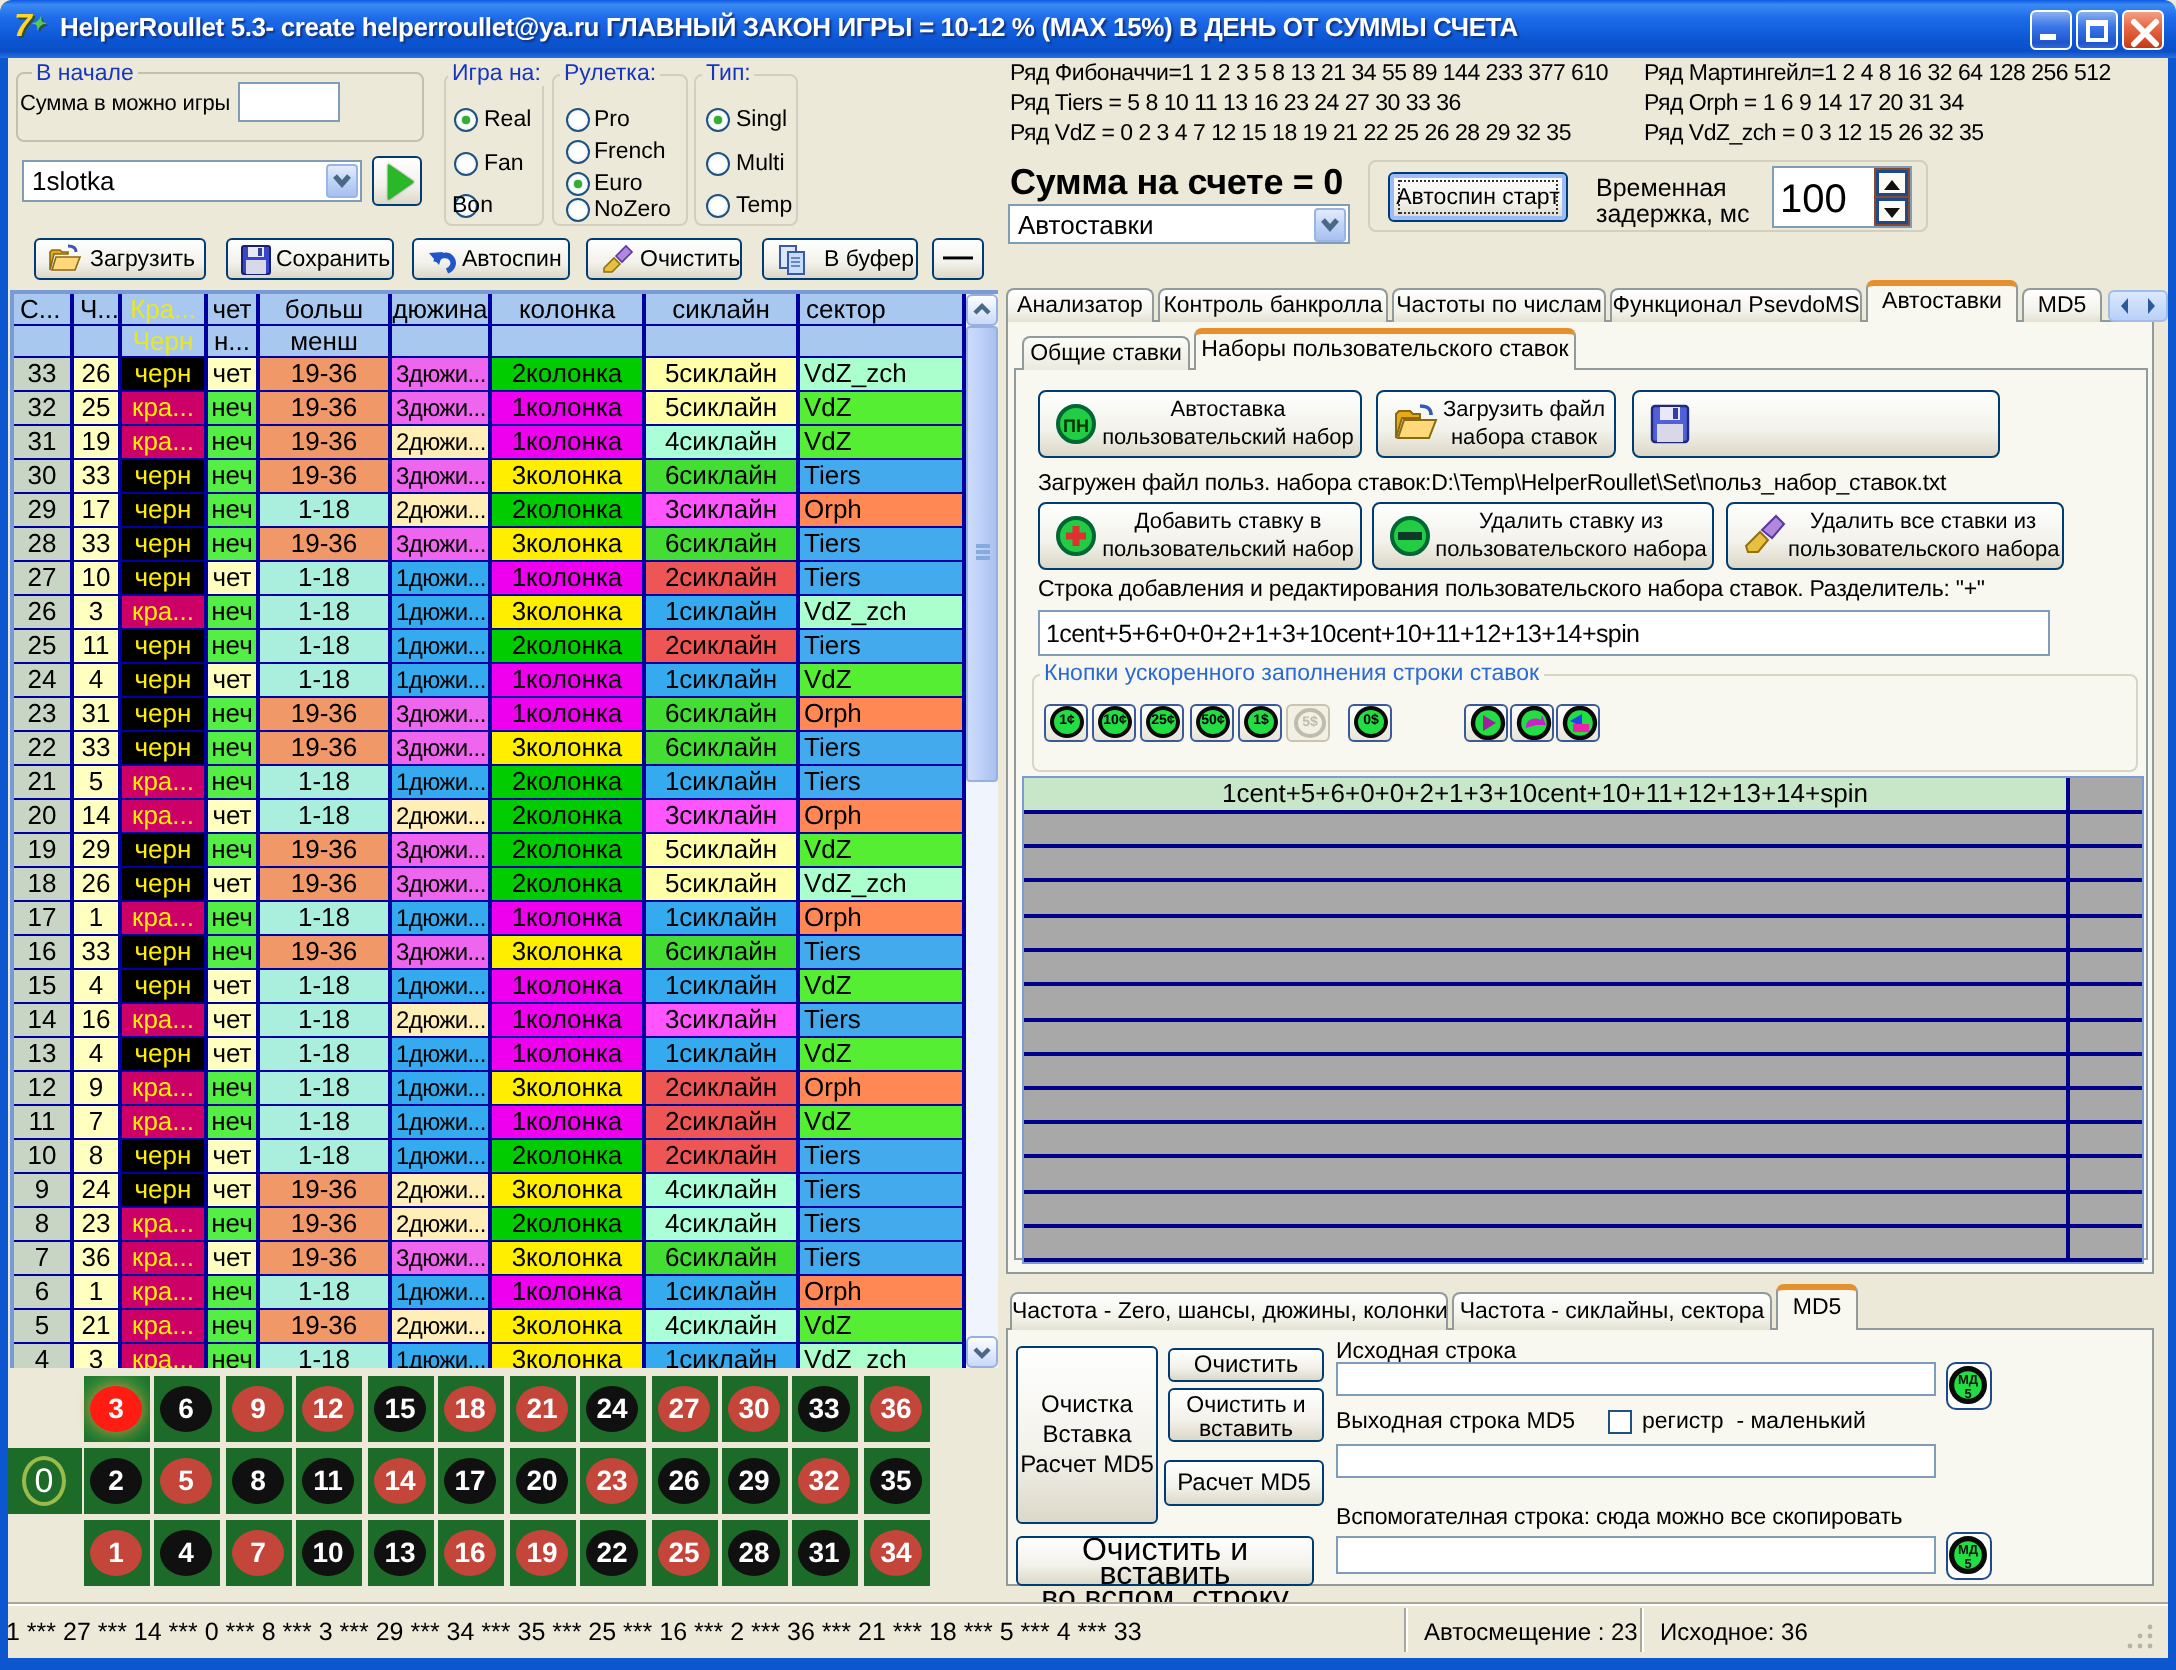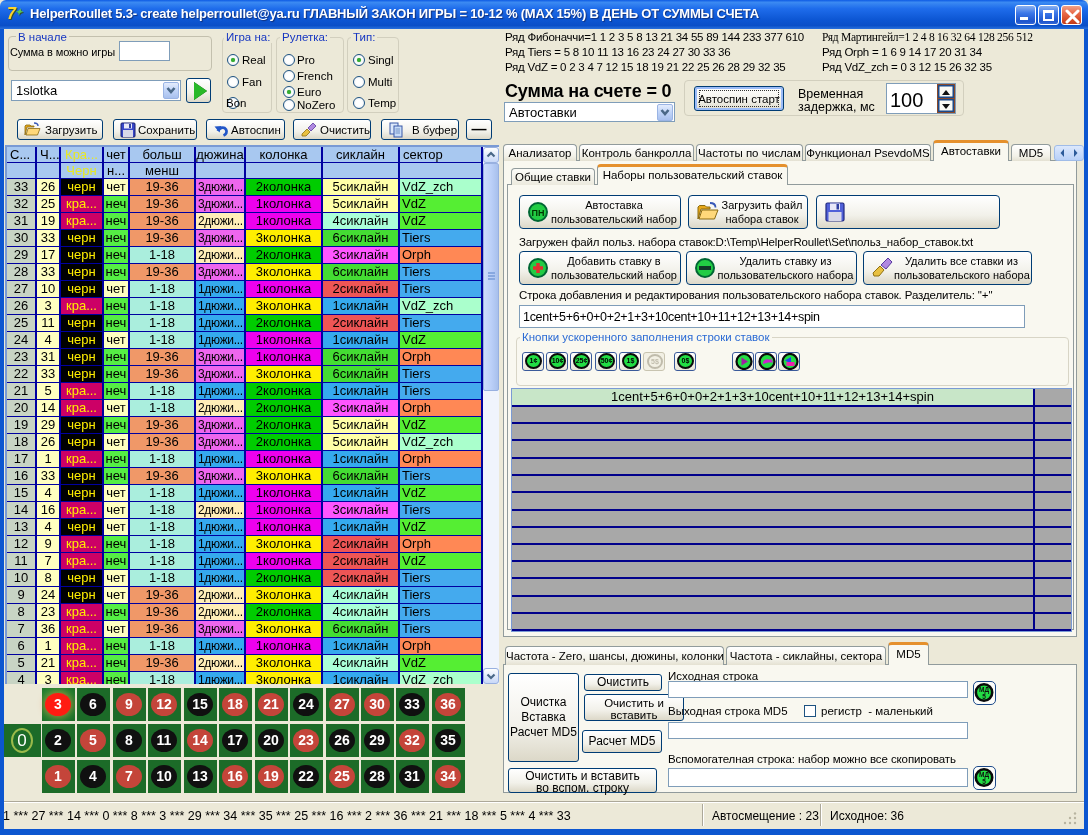--- a/index.html
+++ b/index.html
@@ -601,21 +601,21 @@
 <div style="position:absolute;left:396px;top:760px;width:33px;height:33px;background:#1c6b28;">
     <div style="position:absolute;left:3px;top:5px;width:26px;height:23px;border-radius:50%;background:#101010;color:#fff;font-weight:bold;font-size:14px;line-height:23px;text-align:center;">31</div>
   </div>
 <div style="position:absolute;left:432px;top:760px;width:33px;height:33px;background:#1c6b28;">
     <div style="position:absolute;left:3px;top:5px;width:26px;height:23px;border-radius:50%;background:#c4453a;color:#fff;font-weight:bold;font-size:14px;line-height:23px;text-align:center;">34</div>
   </div>
 
 <div class="serif" style="left:505px;top:31px;">Ряд Фибоначчи=1 1 2 3 5 8 13 21 34 55 89 144 233 377 610</div>
 <div class="serif" style="left:505px;top:46px;">Ряд Tiers = 5 8 10 11 13 16 23 24 27 30 33 36</div>
 <div class="serif" style="left:505px;top:61px;">Ряд VdZ = 0 2 3 4 7 12 15 18 19 21 22 25 26 28 29 32 35</div>
-<div class="serif" style="left:822px;top:31px;font-family:Liberation Serif, serif;">Ряд Мартингейл=1 2 4 8 16 32 64 128 256 512</div>
+<div class="serif" style="left:822px;top:31px;">Ряд Мартингейл=1 2 4 8 16 32 64 128 256 512</div>
 <div class="serif" style="left:822px;top:46px;">Ряд Orph = 1 6 9 14 17 20 31 34</div>
 <div class="serif" style="left:822px;top:61px;">Ряд VdZ_zch = 0 3 12 15 26 32 35</div>
 <div class="abs" style="left:505px;top:81px;font-size:18px;letter-spacing:-0.15px;font-weight:bold;white-space:nowrap;">Сумма на счете = 0</div>
 
 <div class="inp" style="left:504px;top:102px;width:171px;height:20px;"></div>
 <div class="abs" style="left:509px;top:105px;font-size:13px;">Автоставки</div>
 <div style="position:absolute;left:657px;top:104px;width:16px;height:17px;background:linear-gradient(#e4ecfc,#c0d4f8 50%,#a8c0ee);border:1px solid #9ab4e4;border-radius:2px;">
     <svg width="14" height="15" viewBox="0 0 14 15" style="position:absolute;left:0;top:0;">
       <path d="M3.5 5 L7 9 L10.5 5" stroke="#4a6888" stroke-width="2.6" fill="none"></path>
     </svg>
@@ -644,21 +644,21 @@
 <div class="tab" style="left:805px;top:144px;width:126px;height:17px;line-height:16px;">Функционал PsevdoMS</div>
 <div class="tab sel" style="left:933px;top:140px;width:76px;height:21px;line-height:16px;">Автоставки</div>
 <div class="tab" style="left:1011px;top:144px;width:40px;height:17px;line-height:16px;">MD5</div>
 <div style="position:absolute;left:1054px;top:145px;width:30px;height:16px;background:linear-gradient(#dce8fc,#b8d0f8);border:1px solid #a0bce8;border-radius:3px;"><svg width="28" height="14" viewBox="0 0 28 14">
       <path d="M9 3 L5.5 7 L9 11 Z" fill="#2b5a9a"></path>
       <path d="M19 3 L22.5 7 L19 11 Z" fill="#2b5a9a"></path>
     </svg></div>
 
 <div class="abs" style="left:507px;top:184px;width:567px;height:446px;background:#f9f8f0;border:1px solid #919b9c;"></div>
 <div class="tab" style="left:511px;top:168px;width:84px;height:17px;line-height:16px;background:linear-gradient(#fcfcf8,#eceade);">Общие ставки</div>
-<div class="tab sel" style="left:597px;top:164px;width:191px;height:21px;line-height:16px;">Наборы пользовательский ставок</div>
+<div class="tab sel" style="left:597px;top:164px;width:191px;height:21px;line-height:16px;">Наборы пользовательского ставок</div>
 
 <div class="btn" style="left:519px;top:195px;width:162px;height:34px;border-radius:4px;border-width:1px;">
     <span style="position:absolute;left:7px;top:5px;width:22px;height:22px;"><svg width="22" height="22" viewBox="0 0 22 22">
         <circle cx="11" cy="11" r="9" fill="#22cc44" stroke="#063" stroke-width="2"></circle>
         <text x="11" y="15" font-size="9" font-weight="bold" text-anchor="middle" fill="#003300" font-family="Liberation Sans">ПН</text>
       </svg></span>
     <span style="position:absolute;left:30px;right:2px;top:2px;font-size:11px;line-height:14px;white-space:nowrap;">Автоставка<br>пользовательский набор</span>
   </div>
 <div class="btn" style="left:688px;top:195px;width:120px;height:34px;border-radius:4px;border-width:1px;">
     <span style="position:absolute;left:7px;top:5px;width:22px;height:22px;"><svg width="24" height="22" viewBox="0 0 24 22">
@@ -761,39 +761,39 @@
 
 <div class="abs" style="left:503px;top:664px;width:574px;height:129px;background:#f9f8f0;border:1px solid #919b9c;"></div>
 <div class="tab" style="left:505px;top:646px;width:219px;height:19px;line-height:18px;">Частота - Zero, шансы, дюжины, колонки</div>
 <div class="tab" style="left:726px;top:646px;width:160px;height:19px;line-height:18px;">Частота - сиклайны, сектора</div>
 <div class="tab sel" style="left:888px;top:642px;width:41px;height:23px;line-height:18px;">MD5</div>
 
 <div class="btn" style="left:508px;top:673px;width:71px;height:89px;">
     <span style="position:absolute;left:0;right:0;top:21px;font-size:12px;line-height:15px;">Очистка<br>Вставка<br>Расчет MD5</span>
   </div>
 <div class="btn" style="left:584px;top:674px;width:78px;height:17px;font-size:12px;line-height:15px;">Очистить</div>
-<div class="btn" style="left:584px;top:694px;width:100px;height:27px;font-size:11.5px;line-height:12px;">
+<div class="btn" style="left:584px;top:694px;width:78px;height:27px;font-size:11.5px;line-height:12px;">
     <span style="position:absolute;left:0;right:0;top:2px;">Очистить и<br>вставить</span>
   </div>
 <div class="btn" style="left:582px;top:730px;width:80px;height:23px;font-size:12px;line-height:21px;">Расчет MD5</div>
-<div class="btn" style="left:508px;top:768px;width:149px;height:25px;font-size:12px;line-height:12px;">
+<div class="btn" style="left:508px;top:768px;width:149px;height:25px;font-size:16px;line-height:12px;">
     <span style="position:absolute;left:0;right:0;top:1px;">Очистить и  вставить<br>во вспом. строку</span>
   </div>
 <div class="abs" style="left:668px;top:670px;font-size:11.5px;">Исходная строка</div>
 <div class="inp" style="left:668px;top:681px;width:300px;height:17px;"></div>
 <div style="position:absolute;left:973px;top:681px;width:23px;height:24px;background:#fdfdfa;border:1.5px solid #1d4a8a;border-radius:5px;"><svg width="20" height="21" viewBox="0 0 20 21">
       <circle cx="10" cy="10.5" r="8.2" fill="#22dd44" stroke="#0a0a0a" stroke-width="2.6"></circle>
       <text x="10" y="10" font-size="6.5" font-weight="bold" text-anchor="middle" fill="#101010" font-family="Liberation Sans">МД</text>
       <text x="10" y="17" font-size="6.5" font-weight="bold" text-anchor="middle" fill="#101010" font-family="Liberation Sans">5</text>
     </svg></div>
 <div class="abs" style="left:668px;top:705px;font-size:11.5px;">Выходная строка MD5</div>
 <div class="abs" style="left:804px;top:705px;width:12px;height:12px;background:#fff;border:1px solid #1d5281;"></div>
 <div class="abs" style="left:821px;top:705px;font-size:11.5px;">регистр&nbsp;&nbsp;- маленький</div>
 <div class="inp" style="left:668px;top:722px;width:300px;height:17px;"></div>
-<div class="abs" style="left:668px;top:753px;font-size:11.5px;letter-spacing:-0.1px;">Вспомогателная строка: набор можно все скопировать</div>
+<div class="abs" style="left:668px;top:753px;font-size:11.5px;letter-spacing:-0.1px;">Вспомогателная строка: сюда можно все скопировать</div>
 <div class="inp" style="left:668px;top:768px;width:300px;height:19px;"></div>
 <div style="position:absolute;left:973px;top:766px;width:23px;height:24px;background:#fdfdfa;border:1.5px solid #1d4a8a;border-radius:5px;"><svg width="20" height="21" viewBox="0 0 20 21">
       <circle cx="10" cy="10.5" r="8.2" fill="#22dd44" stroke="#0a0a0a" stroke-width="2.6"></circle>
       <text x="10" y="10" font-size="6.5" font-weight="bold" text-anchor="middle" fill="#101010" font-family="Liberation Sans">МД</text>
       <text x="10" y="17" font-size="6.5" font-weight="bold" text-anchor="middle" fill="#101010" font-family="Liberation Sans">5</text>
     </svg></div>
 
 <div class="abs" style="left:4px;top:802px;width:1080px;height:27px;background:#ece9d8;border-top:1px solid #fff;box-shadow:0 -1px 0 #aca899;"></div>
 <div class="abs" style="left:3px;top:809px;font-size:12.5px;white-space:nowrap;">1 *** 27 *** 14 *** 0 *** 8 *** 3 *** 29 *** 34 *** 35 *** 25 *** 16 *** 2 *** 36 *** 21 *** 18 *** 5 *** 4 *** 33</div>
 <div class="abs" style="left:702px;top:804px;width:1px;height:22px;background:#aca899;box-shadow:1px 0 0 #fff;"></div>

